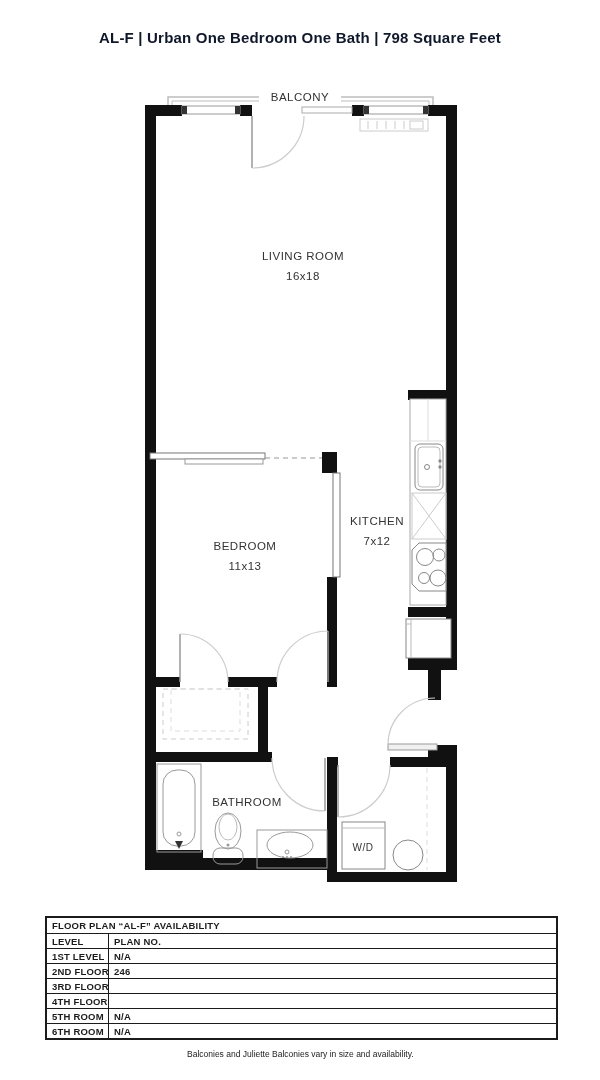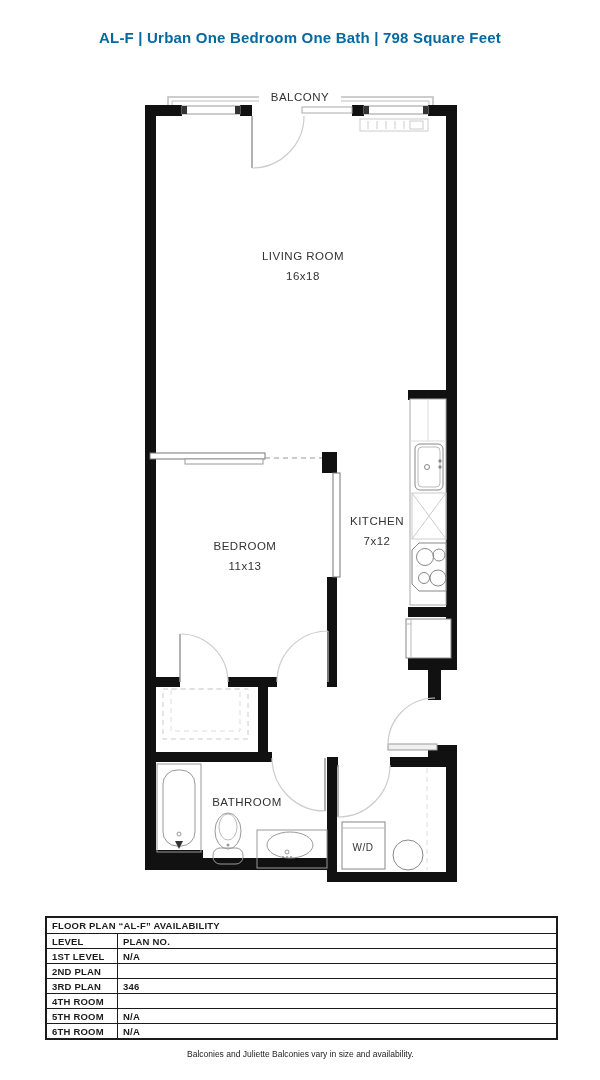--- a/index.html
+++ b/index.html
@@ -2,32 +2,32 @@
 <html><head>
 <meta charset="utf-8">
 <style>
   html,body{margin:0;padding:0;background:#fff;}
   .page{
     position:relative;width:600px;height:1080px;background:#ffffff;overflow:hidden;
     font-family:"Liberation Sans",sans-serif;
   }
   .page-title{
     position:absolute;top:29px;left:0;right:0;margin:0;text-align:center;
-    font-size:15px;font-weight:bold;color:#0369a1;letter-spacing:.2px;
+    font-size:15px;font-weight:bold;color:#0f172a;letter-spacing:.2px;
   }
   .plan-svg{position:absolute;left:0;top:0;}
   
   .avail{
     position:absolute;left:45px;top:916px;width:509px;border:2px solid #1b1b1b;
     font-size:9.5px;font-weight:bold;color:#1b1b1b;letter-spacing:.2px;
   }
   .avail .row{display:flex;height:15px;line-height:13px;border-top:1px solid #1b1b1b;box-sizing:border-box;}
   .avail .row:first-child{border-top:none;}
   .avail .cell{padding:1px 8px 0 5px;box-sizing:border-box;overflow:hidden;white-space:nowrap;}
-  .avail .c1{width:71px;border-right:1px solid #1b1b1b;}
+  .avail .c1{width:62px;border-right:1px solid #1b1b1b;}
   .avail .c2{flex:1;}
   .avail .span2{width:100%;}
   
   .watermark{
     position:absolute;left:8px;top:1096px;font-size:27px;letter-spacing:2px;
     color:#0369a1;-webkit-text-stroke:1px #b5b5b5;white-space:nowrap;
   }
   .disclaimer{
     position:absolute;left:187px;top:1049px;font-size:8.5px;
     color:#222;white-space:nowrap;font-weight:500;
@@ -226,28 +226,28 @@
     </div>
     <div class="row">
       <div class="cell c1">LEVEL</div>
       <div class="cell c2">PLAN NO.</div>
     </div>
     <div class="row">
       <div class="cell c1">1ST LEVEL</div>
       <div class="cell c2">N/A</div>
     </div>
     <div class="row">
-      <div class="cell c1">2ND PLAN</div>
-    </div>
-    <div class="row">
-      <div class="cell c1">3RD PLAN</div>
-      <div class="cell c2">346</div>
-    </div>
-    <div class="row">
-      <div class="cell c1">4TH ROOM</div>
+      <div class="cell c1">2ND FLOOR</div>
+      <div class="cell c2">246</div>
+    </div>
+    <div class="row">
+      <div class="cell c1">3RD FLOOR</div>
+    </div>
+    <div class="row">
+      <div class="cell c1">4TH FLOOR</div>
     </div>
     <div class="row">
       <div class="cell c1">5TH ROOM</div>
       <div class="cell c2">N/A</div>
     </div>
     <div class="row">
       <div class="cell c1">6TH ROOM</div>
       <div class="cell c2">N/A</div>
     </div>
   </div>

